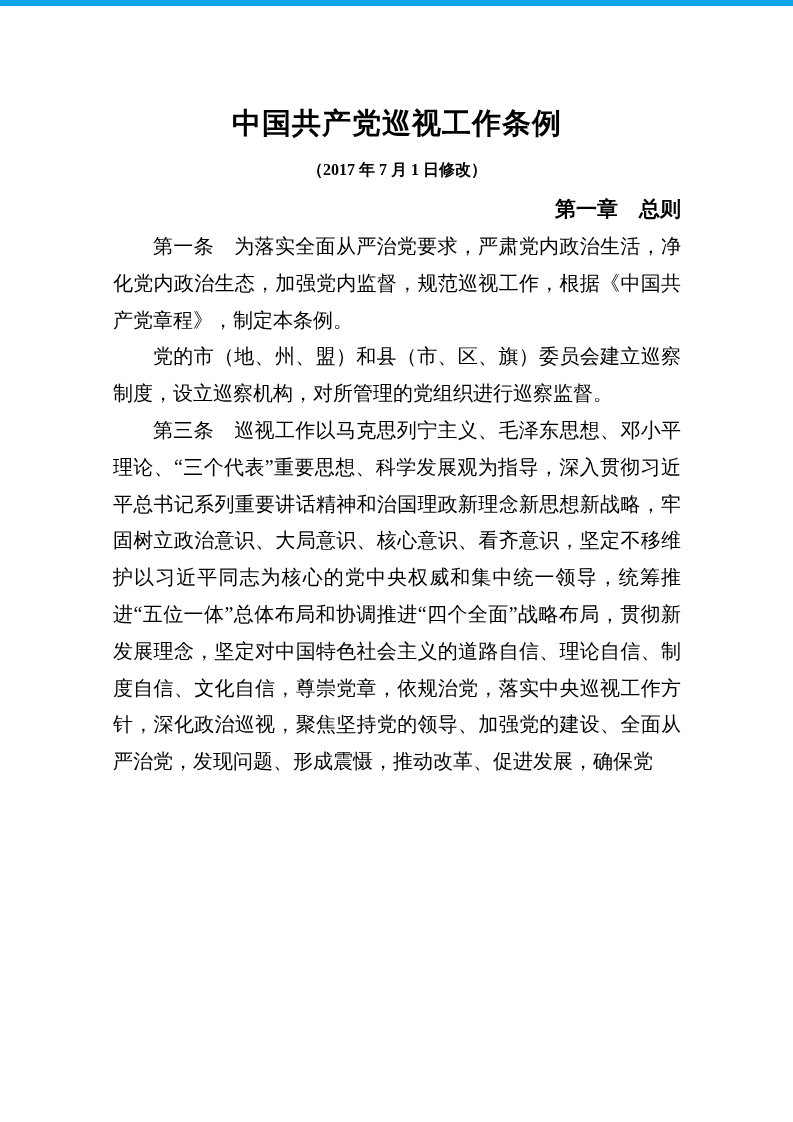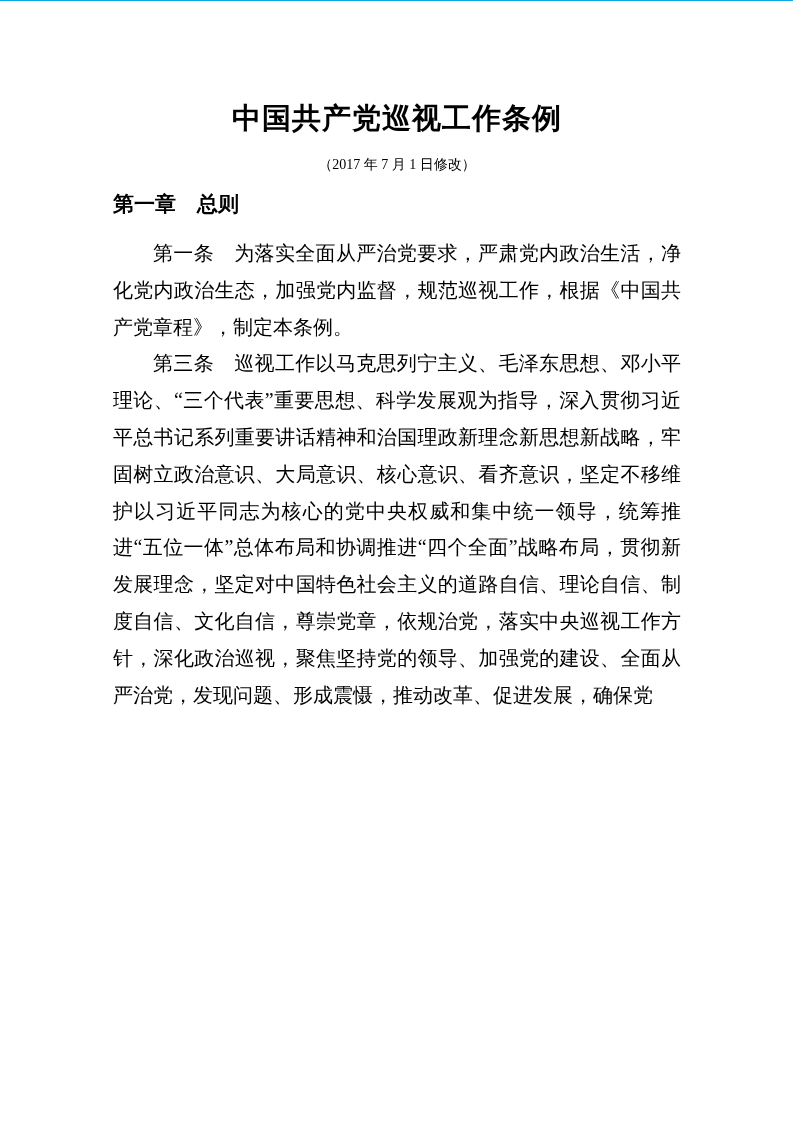--- a/index.html
+++ b/index.html
@@ -10,47 +10,47 @@
   .page {
     position: relative;
     box-sizing: border-box;
     width: 793px;
     height: 1122px;
     background: #ffffff;
     color: #000000;
     padding: 95px 112px 0 113px;
     overflow: hidden;
     font-family: "Liberation Serif", "DejaVu Serif", serif;
-    border-top: 1px solid #0ea5e9;
+    border-top: 6px solid #0ea5e9;
   }
   .doc-title {
     margin: 0;
     text-align: center;
     font-size: 29px;
     font-weight: 700;
     line-height: 44px;
     letter-spacing: 1px;
     white-space: nowrap;
   }
   .doc-subtitle {
     margin: 6px 0 0 0;
     text-align: center;
-    font-size: 14px;
-    font-weight: 400;
+    font-size: 16px;
+    font-weight: 700;
     line-height: 38px;
   }
   .chapter-heading {
     margin: 2px 0 0 0;
-    text-align: left;
+    text-align: right;
     font-size: 21px;
     font-weight: 700;
     line-height: 36px;
   }
   .doc-body {
-    margin-top: 13px;
+    margin-top: 1px;
     font-size: 20px;
     line-height: 36.8px;
     text-align: justify;
     text-justify: inter-character;
   }
   .doc-body p {
     margin: 0;
     padding: 0;
     text-indent: 2em;
   }
@@ -60,15 +60,16 @@
 
 <div class="page">
   <h1 class="doc-title">中国共产党巡视工作条例</h1>
 
   <div class="doc-subtitle">（2017 年 7 月 1 日修改）</div>
 
   <h2 class="chapter-heading">第一章　总则</h2>
 
   <div class="doc-body">
     <p>第一条　为落实全面从严治党要求，严肃党内政治生活，净化党内政治生态，加强党内监督，规范巡视工作，根据《中国共产党章程》，制定本条例。</p>
+    <p>党的市（地、州、盟）和县（市、区、旗）委员会建立巡察制度，设立巡察机构，对所管理的党组织进行巡察监督。</p>
     <p>第三条　巡视工作以马克思列宁主义、毛泽东思想、邓小平理论、“三个代表”重要思想、科学发展观为指导，深入贯彻习近平总书记系列重要讲话精神和治国理政新理念新思想新战略，牢固树立政治意识、大局意识、核心意识、看齐意识，坚定不移维护以习近平同志为核心的党中央权威和集中统一领导，统筹推进“五位一体”总体布局和协调推进“四个全面”战略布局，贯彻新发展理念，坚定对中国特色社会主义的道路自信、理论自信、制度自信、文化自信，尊崇党章，依规治党，落实中央巡视工作方针，深化政治巡视，聚焦坚持党的领导、加强党的建设、全面从严治党，发现问题、形成震慑，推动改革、促进发展，确保党</p>
   </div>
 </div>
 
 </body></html>

